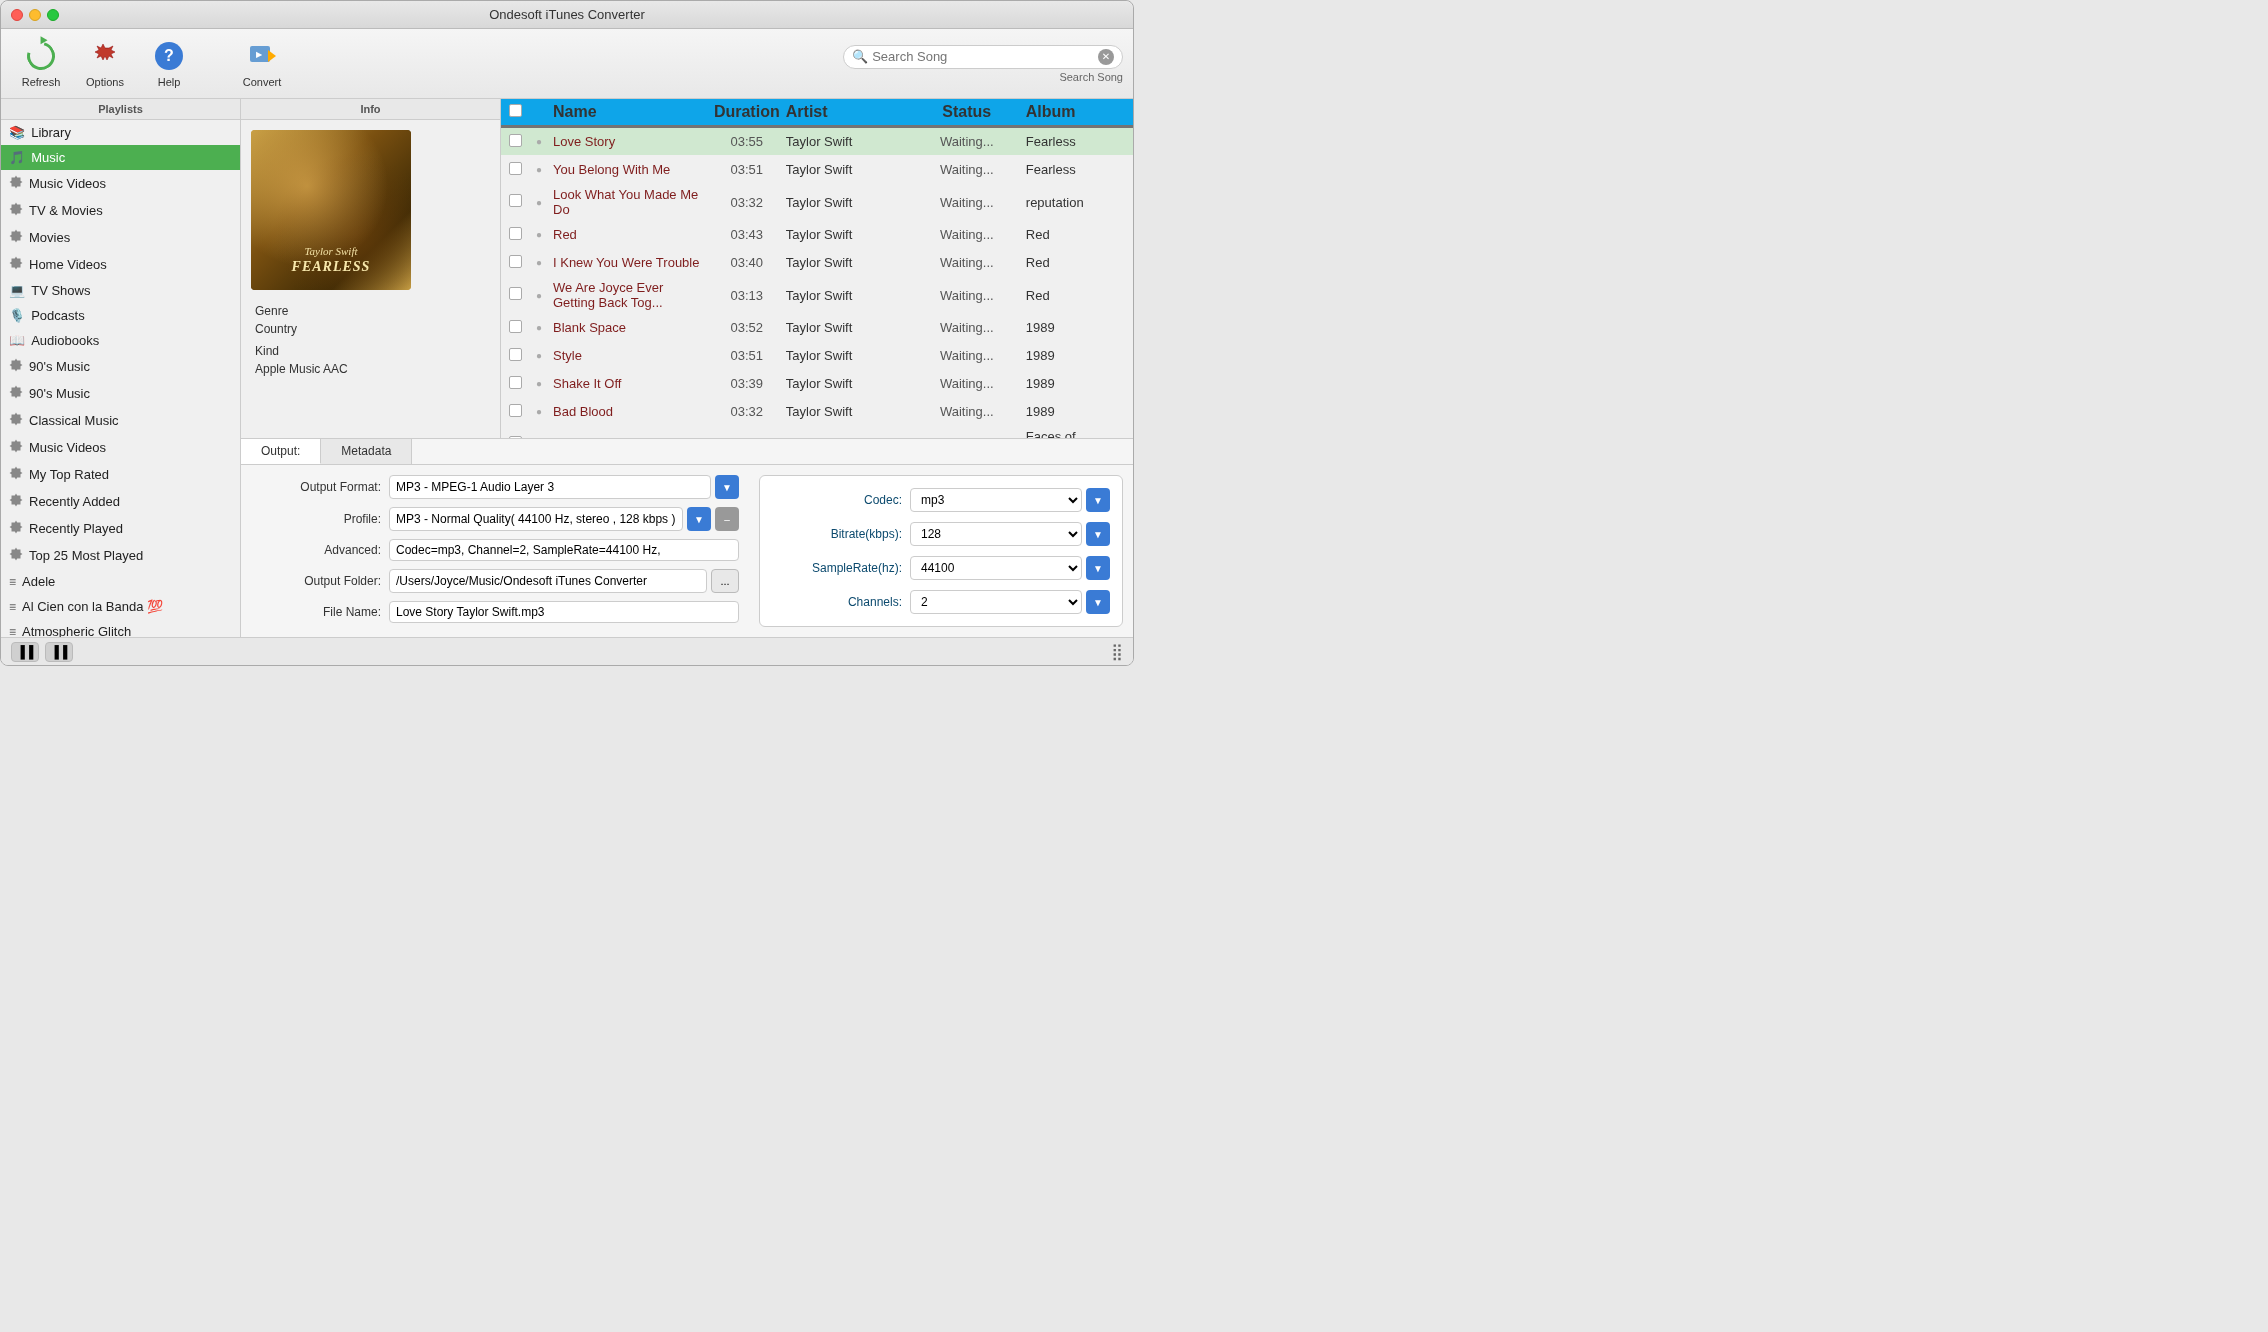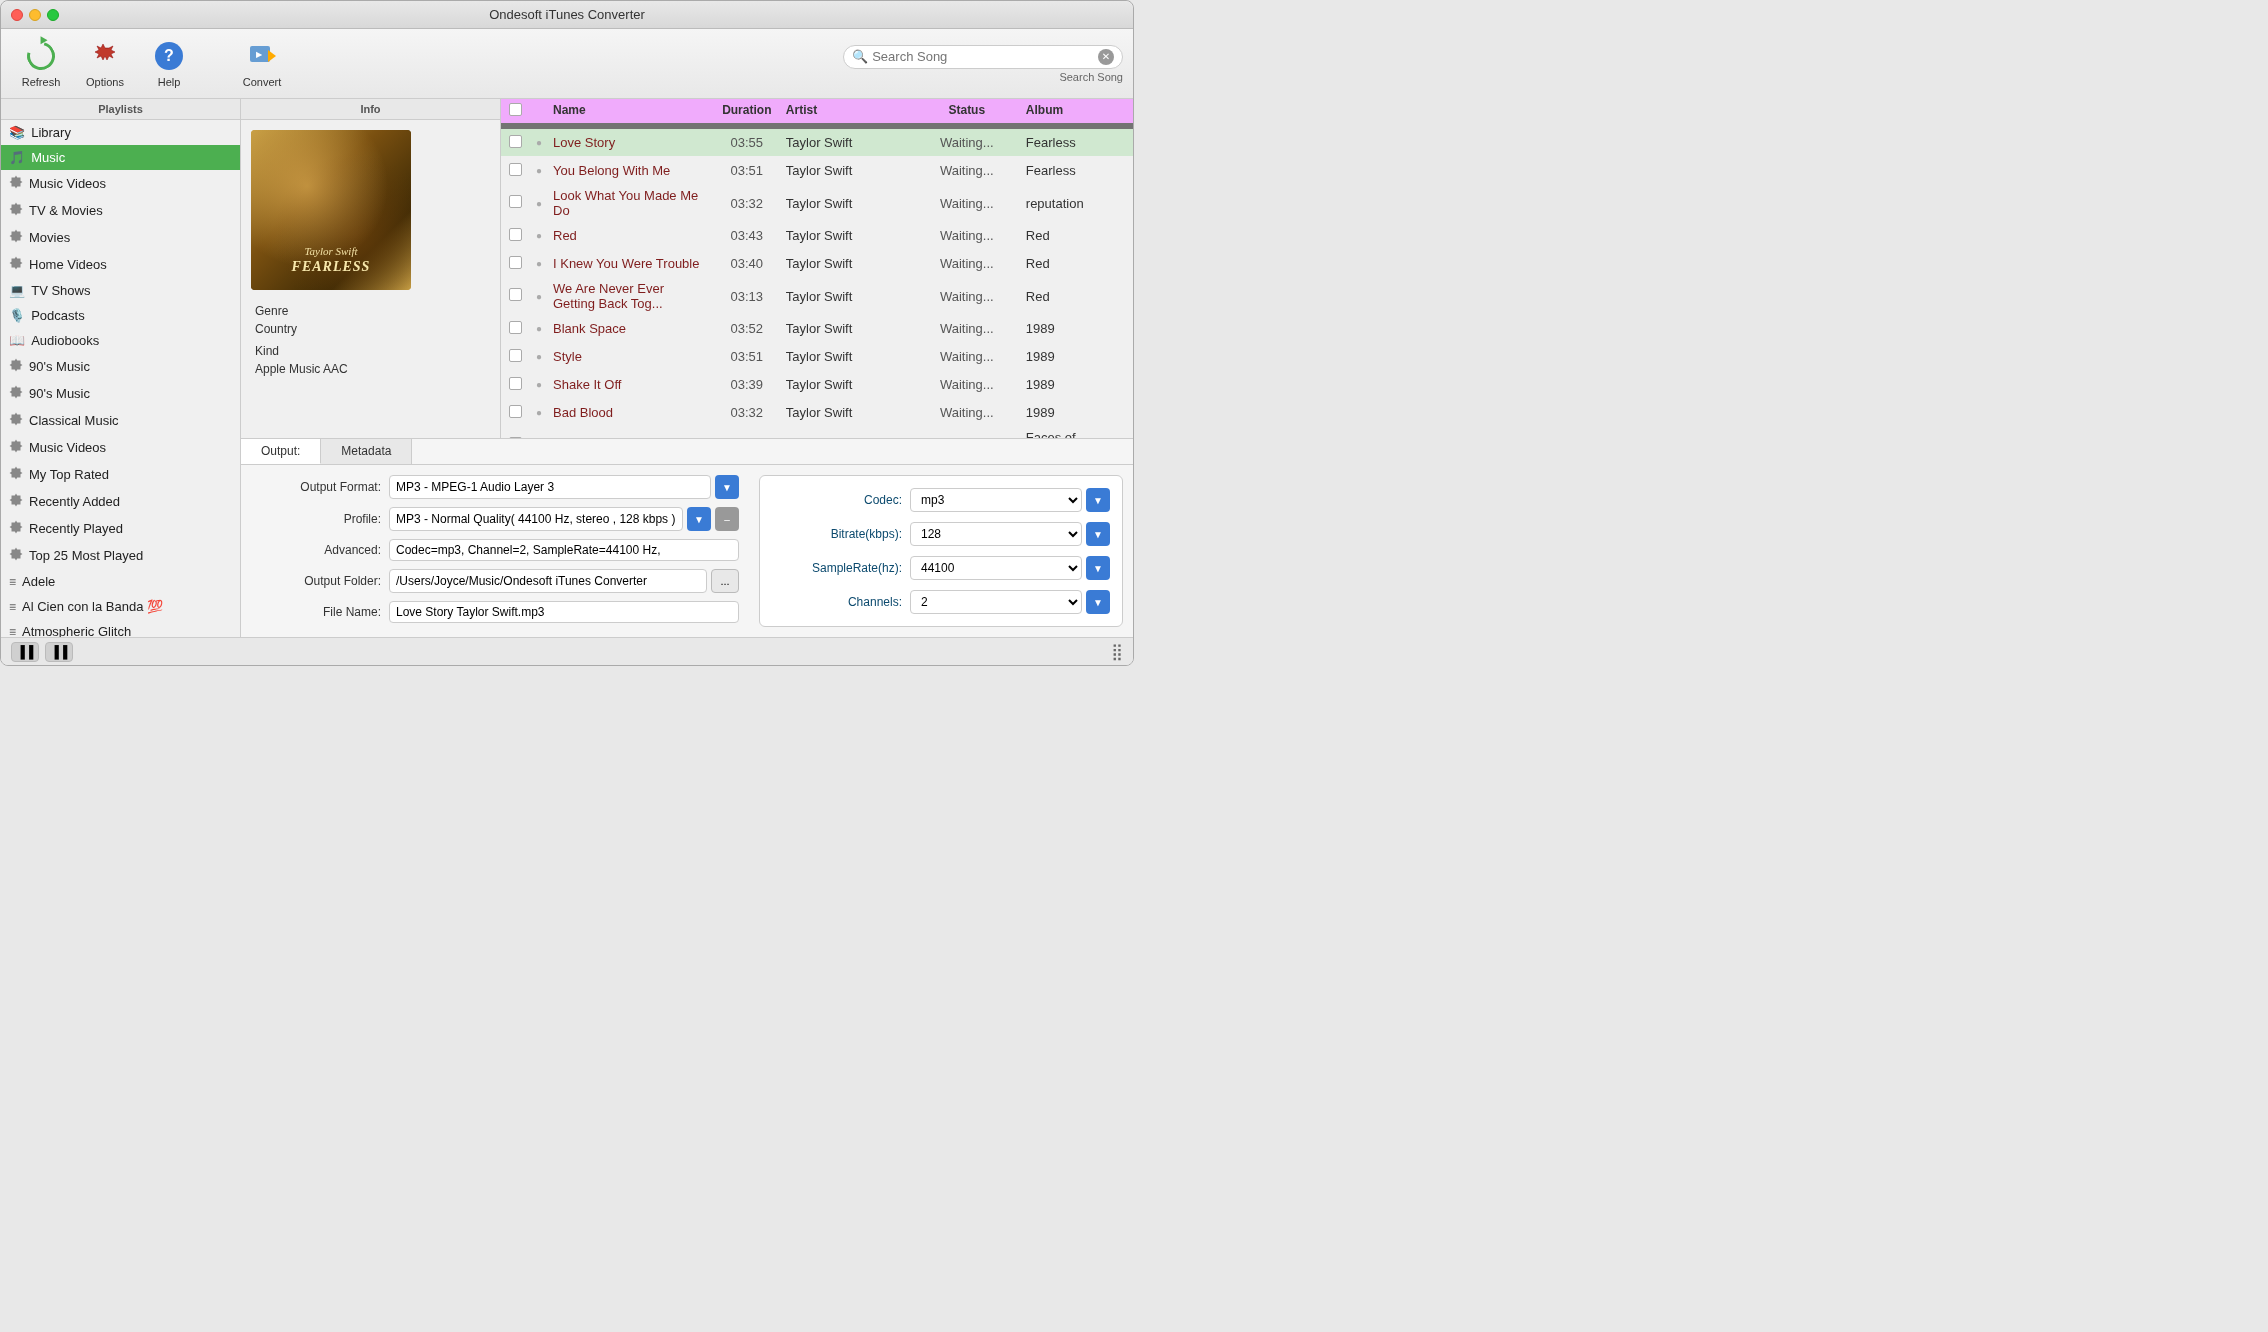--- a/index.html
+++ b/index.html
@@ -200,23 +200,23 @@
     .info-meta-row { margin-bottom: 4px; font-size: 12px; color: #333; }
     
     .song-table-wrapper {
       flex: 1;
       display: flex;
       flex-direction: column;
       overflow: hidden;
     }
     .table-header {
       display: flex;
-      background: #f0abfc;
-      border-bottom: 6px solid #737373;
-      font-size: 12px;
+      background: #0ea5e9;
+      border-bottom: 3px solid #737373;
+      font-size: 16px;
       font-weight: 600;
       color: #333;
       padding: 4px 0;
       min-height: 24px;
     }
     .th-check { width: 28px; text-align: center; }
     .th-dot { width: 20px; }
     .th-name { flex: 3; padding: 0 4px; }
     .th-duration { width: 70px; text-align: center; }
     .th-artist { width: 130px; padding: 0 4px; }
@@ -700,21 +700,21 @@
     <div class="td-dot">●</div>
     <div class="td-name">I Knew You Were Trouble</div>
     <div class="td-duration">03:40</div>
     <div class="td-artist">Taylor Swift</div>
     <div class="td-status">Waiting...</div>
     <div class="td-album">Red</div>
   </div>
               <div class="table-row">
     <div class="td-check"><span class="checkbox-custom"></span></div>
     <div class="td-dot">●</div>
-    <div class="td-name">We Are Never Ever Getting Back Tog...</div>
+    <div class="td-name">We Are Joyce Ever Getting Back Tog...</div>
     <div class="td-duration">03:13</div>
     <div class="td-artist">Taylor Swift</div>
     <div class="td-status">Waiting...</div>
     <div class="td-album">Red</div>
   </div>
               <div class="table-row">
     <div class="td-check"><span class="checkbox-custom"></span></div>
     <div class="td-dot">●</div>
     <div class="td-name">Blank Space</div>
     <div class="td-duration">03:52</div>

